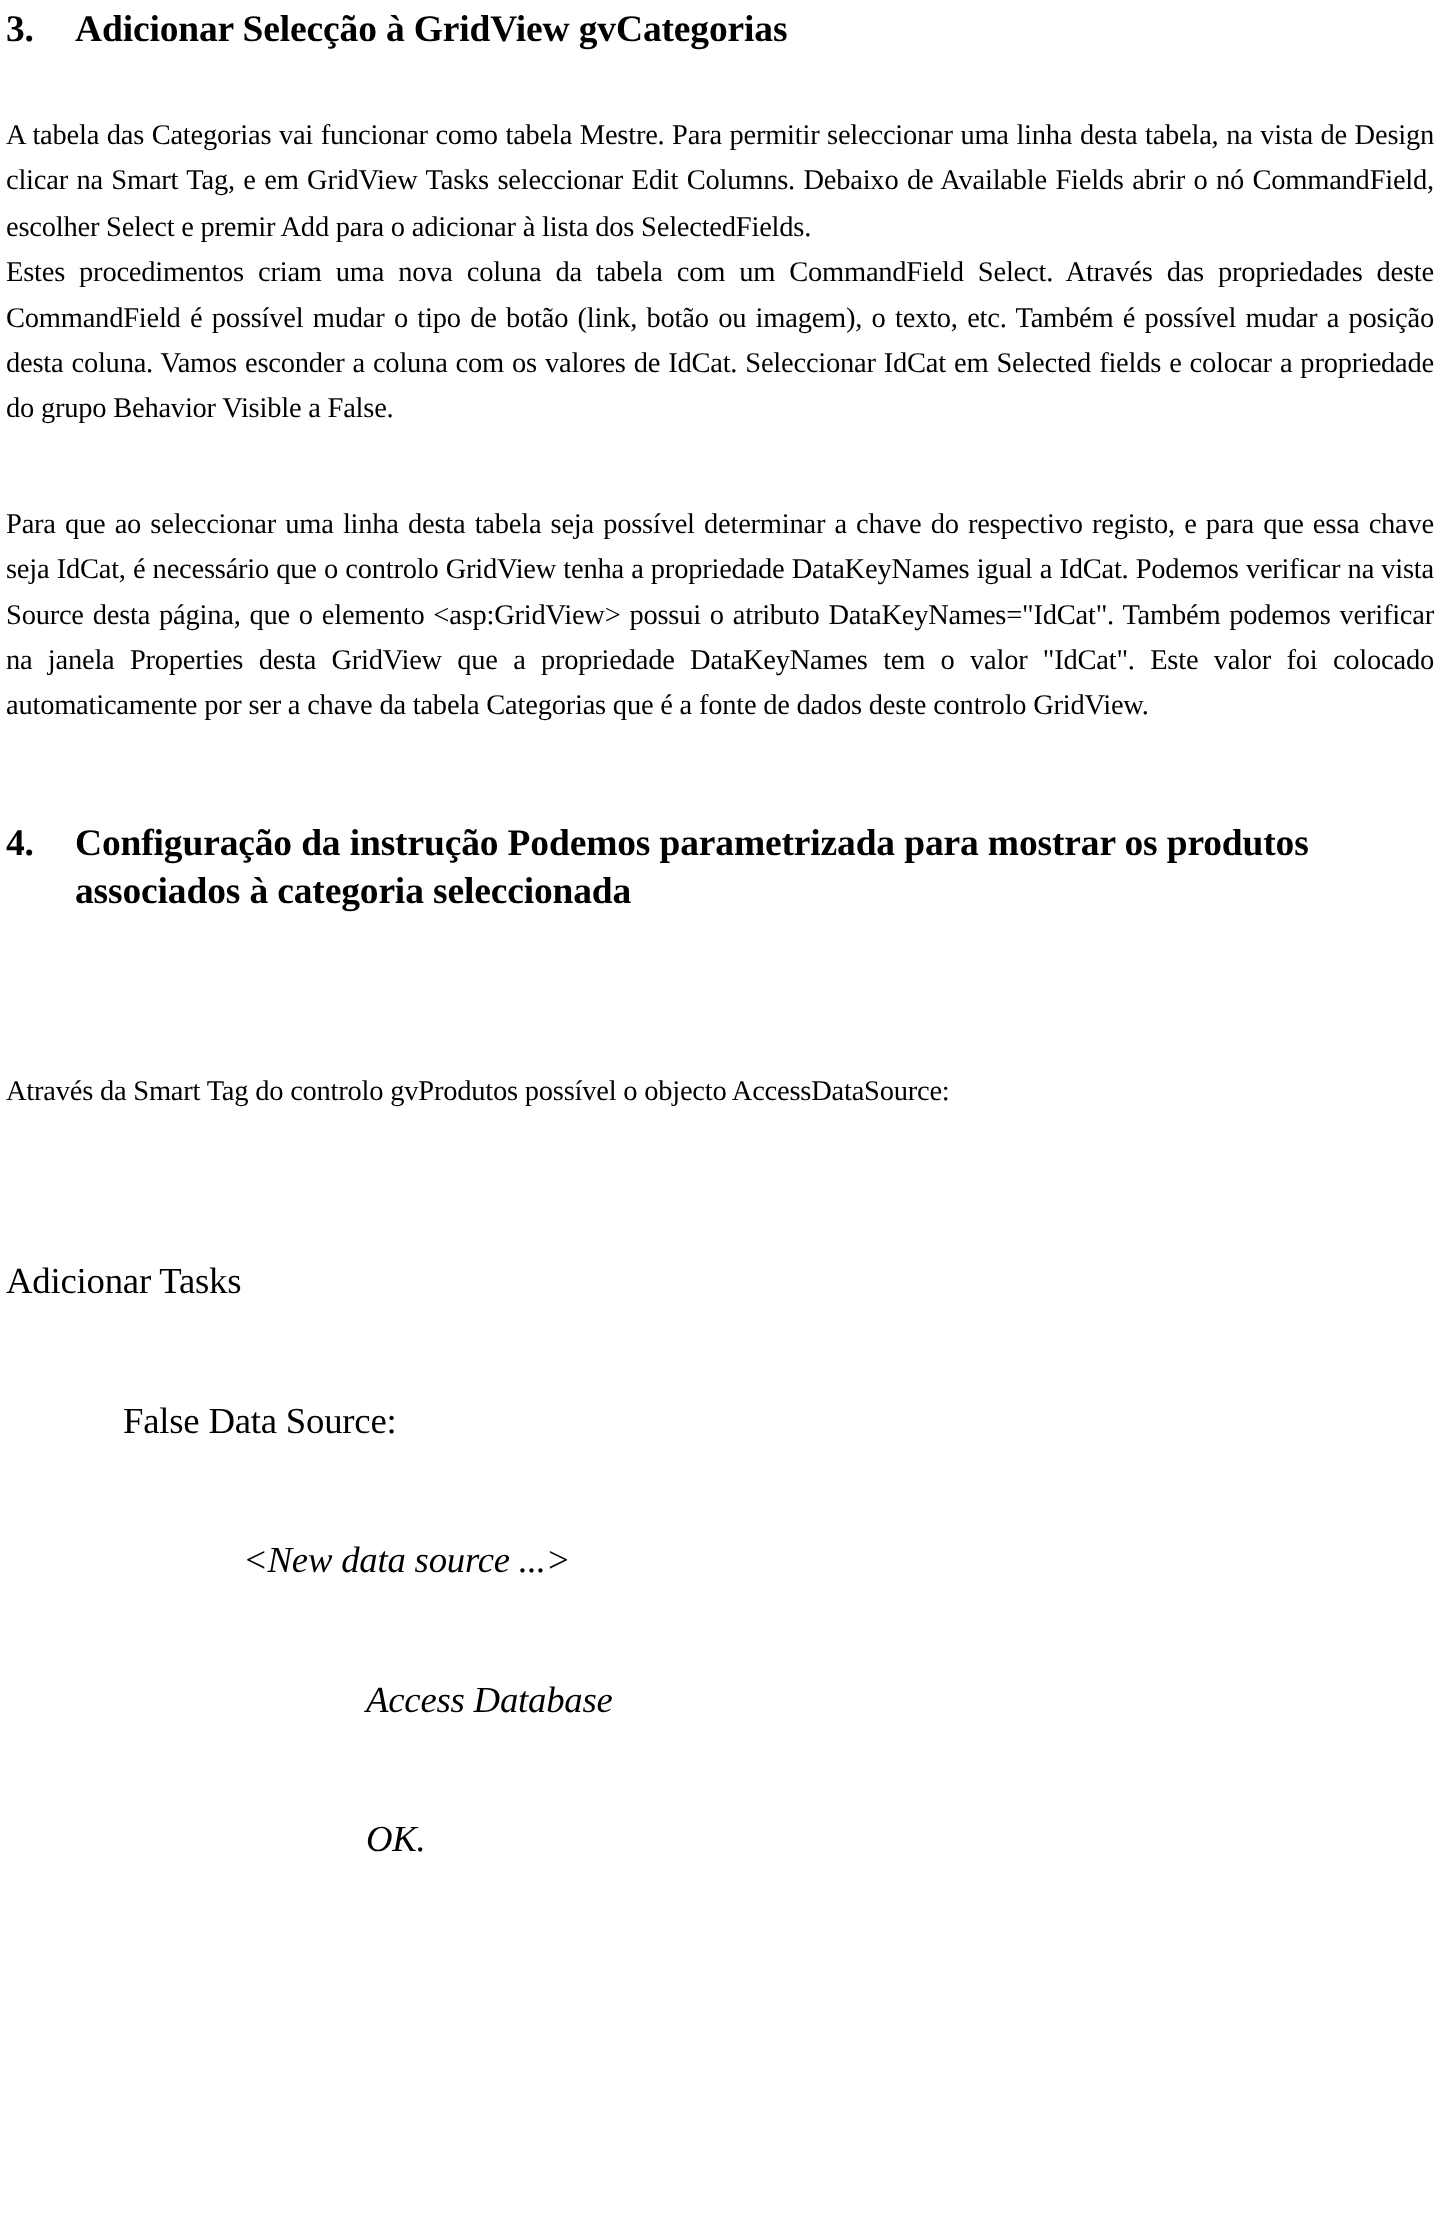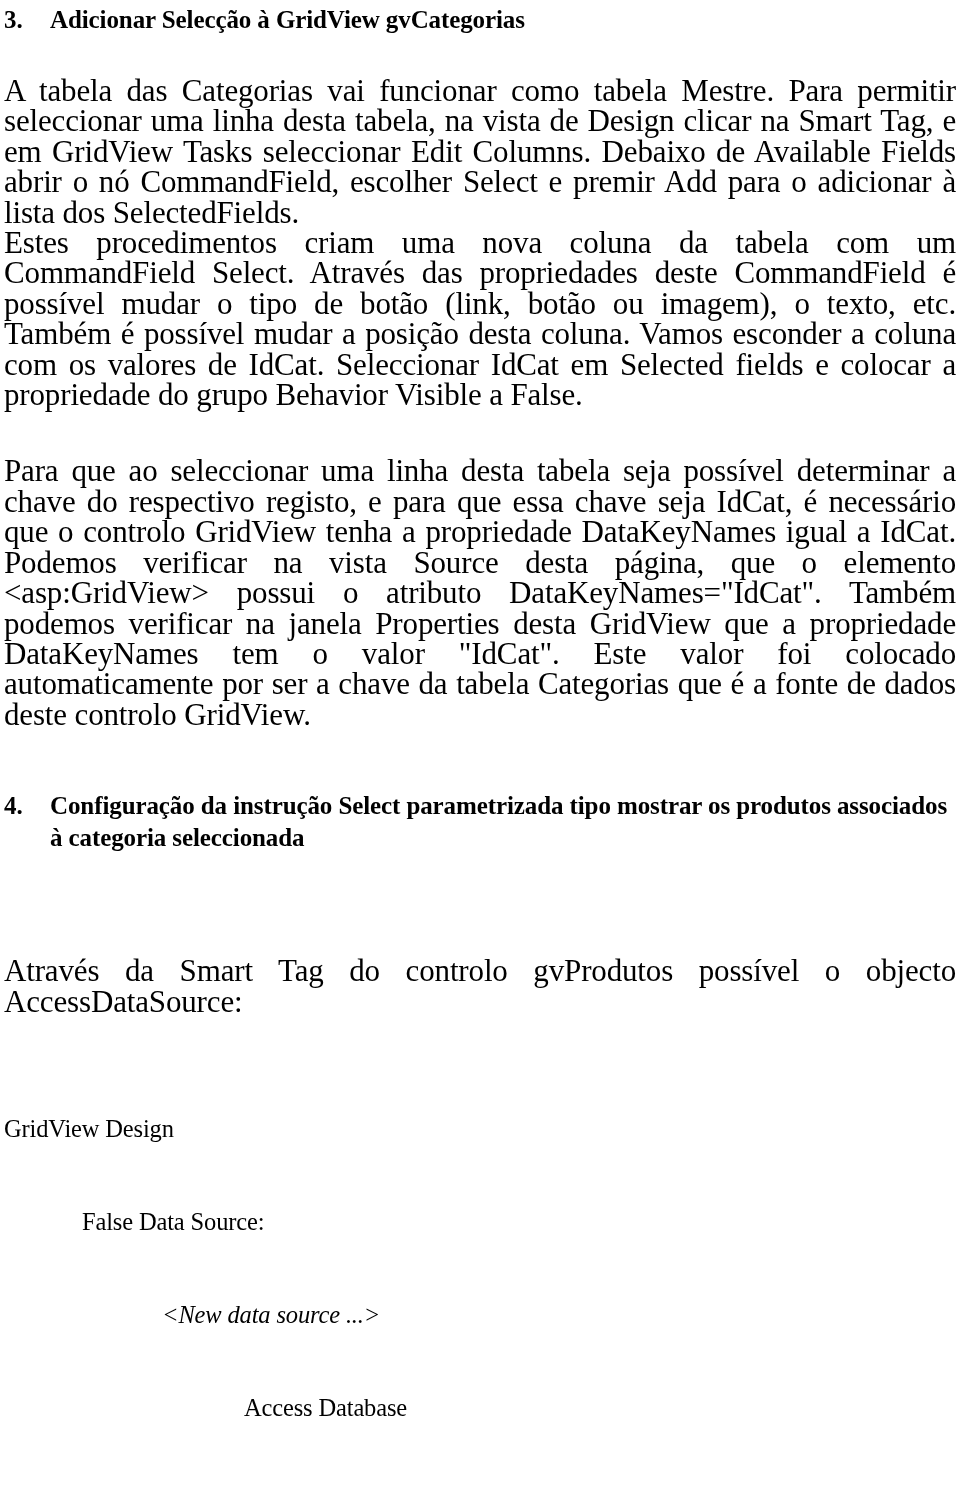--- a/index.html
+++ b/index.html
@@ -38,21 +38,21 @@
     width: 46px;
   }
   .heading .htext {
     flex: 1 1 auto;
   }
   #heading-3 { padding-top: 4px; }
   #heading-4 { padding-top: 4px; }
 
   
   .para {
-    font-size: 31px;
+    font-size: 19px;
     line-height: 30.4px;
     text-align: justify;
     text-justify: inter-word;
     letter-spacing: -0.15px;
     word-spacing: 0px;
     margin: 0;
   }
   .sp-34 { height: 34px; }
   .sp-40 { height: 40px; }
   .sp-46 { height: 46px; }
@@ -63,21 +63,21 @@
   .steps {
     font-size: 24.5px;
     line-height: 31px;
     letter-spacing: -0.15px;
     white-space: pre;
   }
   .steps .srow { display: block; }
   .ind0 { padding-left: 0px; }
   .ind1 { padding-left: 78px; }
   .ind2 { padding-left: 158px; }
-  .ind3 { padding-left: 240px; }
+  .ind3 { padding-left: 240px; font-style: italic; }
   .italic { font-style: italic; }
 </style>
 </head>
 <body>
 
 <div class="page">
 
   <div class="heading" id="heading-3">
     <span class="num">3.</span>
     <span class="htext">Adicionar Selecção à GridView gvCategorias</span>
@@ -90,34 +90,34 @@
   <p class="para">Estes procedimentos criam uma nova coluna da tabela com um CommandField Select. Através das propriedades deste CommandField é possível mudar o tipo de botão (link, botão ou imagem), o texto, etc. Também é possível mudar a posição desta coluna. Vamos esconder a coluna com os valores de IdCat. Seleccionar IdCat em Selected fields e colocar a propriedade do grupo Behavior Visible a False.</p>
 
   <div class="sp-46"></div>
 
   <p class="para">Para que ao seleccionar uma linha desta tabela seja possível determinar a chave do respectivo registo, e para que essa chave seja IdCat, é necessário que o controlo GridView tenha a propriedade DataKeyNames igual a IdCat. Podemos verificar na vista Source desta página, que o elemento &lt;asp:GridView&gt; possui o atributo DataKeyNames="IdCat". Também podemos verificar na janela Properties desta GridView que a propriedade DataKeyNames tem o valor "IdCat". Este valor foi colocado automaticamente por ser a chave da tabela Categorias que é a fonte de dados deste controlo GridView.</p>
 
   <div class="sp-56"></div>
 
   <div class="heading" id="heading-4">
     <span class="num">4.</span>
-    <span class="htext">Configuração da instrução Select parametrizada tipo mostrar os produtos associados à categoria seleccionada</span>
+    <span class="htext">Configuração da instrução Podemos parametrizada para mostrar os produtos associados à categoria seleccionada</span>
   </div>
 
   <div class="sp-40"></div>
 
 
   <div class="sp-62"></div>
 
   <p class="para">Através da Smart Tag do controlo gvProdutos possível o objecto AccessDataSource:</p>
 
   <div class="sp-34"></div>
 
   <div class="steps">
-    <span class="srow ind0">GridView Design</span>
+    <span class="srow ind0">Adicionar Tasks</span>
     <span class="srow ind1" id="w-0">False Data Source:</span>
     <span class="srow ind2 italic" id="w-1">&lt;New data source ...&gt;</span>
     <span class="srow ind3" id="w-2">Access Database</span>
     <span class="srow ind3" id="w-3">OK.</span>
     
     
     
     
     
     

